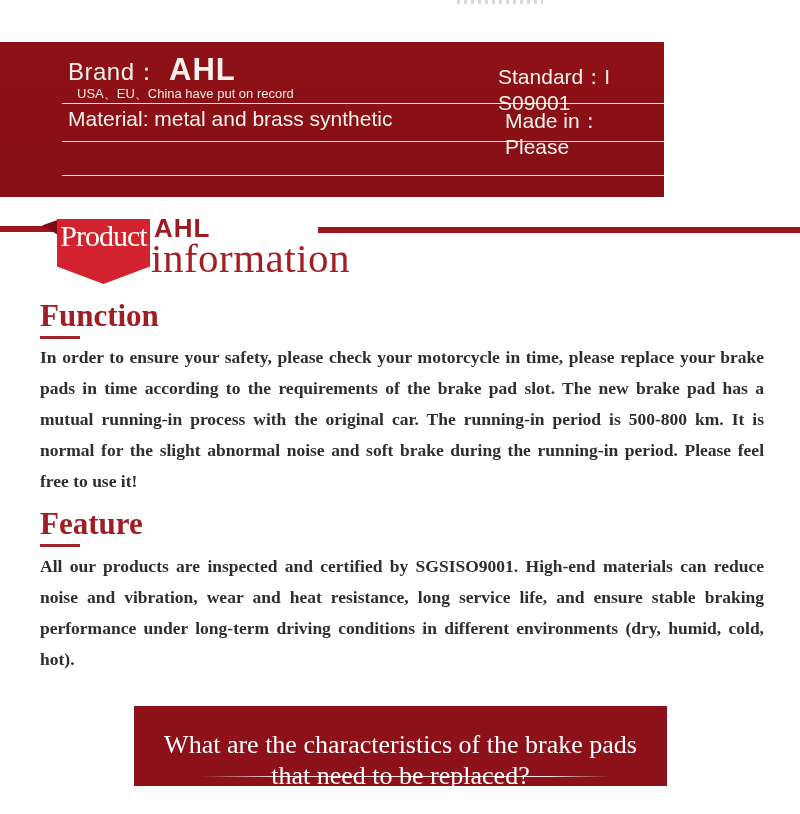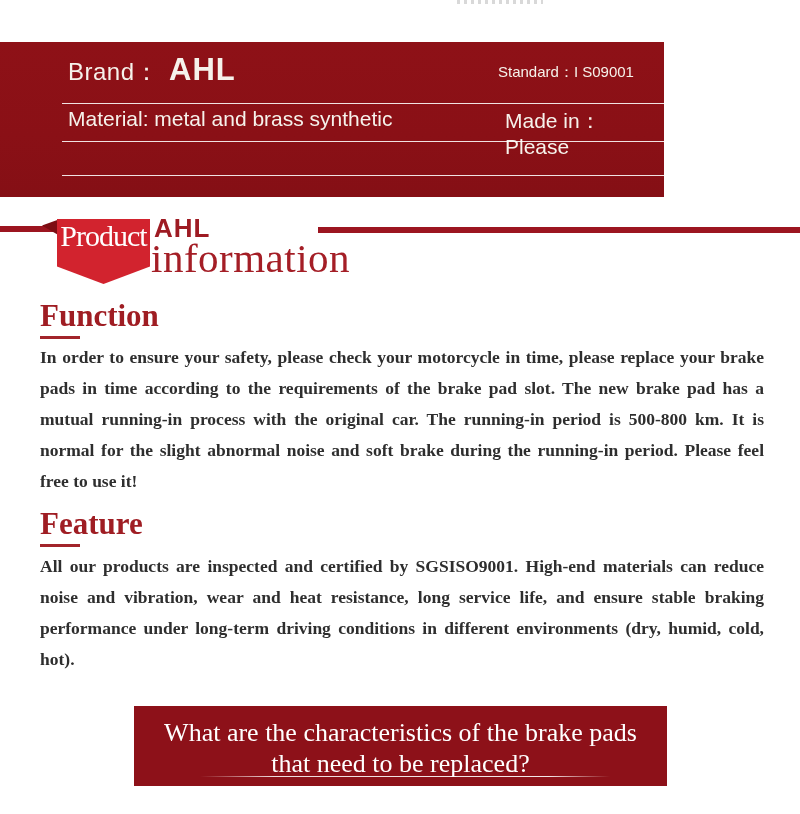--- a/index.html
+++ b/index.html
@@ -16,21 +16,21 @@
   
   .header{
     position:absolute;left:0;top:42px;width:664px;height:155px;
     background:linear-gradient(180deg,#8e1117 0%,#8a1016 60%,#850f15 100%);
     color:#f6f2eb;
   }
   .brand-row{position:absolute;left:68px;top:10px;display:flex;align-items:baseline;gap:10px;}
   .brand-label{font-size:24px;letter-spacing:.5px;}
   .brand-value{font-size:31px;font-weight:bold;letter-spacing:1px;}
   .brand-note{position:absolute;left:77px;top:43px;font-size:13px;color:#efe9e1;}
-  .standard{position:absolute;left:498px;top:21px;font-size:15px;}
+  .standard{position:absolute;left:498px;top:21px;font-size:21px;}
   .hdiv{position:absolute;left:62px;width:676px;height:1px;background:rgba(255,255,255,.88);}
   .hdiv1{top:61px}.hdiv2{top:99px}.hdiv3{top:133px}
   .material{position:absolute;left:68px;top:65px;font-size:21px;}
   .made-in{position:absolute;left:505px;top:65px;font-size:21px;}
   .specs{position:absolute;left:68px;top:103px;font-size:21px;}
   
   .rule{position:absolute;height:6px;background:#9c1520;}
   .rule-left{left:0;top:226px;width:53px;}
   .rule-right{left:318px;top:227px;width:482px;}
   .ribbon-fold{
@@ -68,38 +68,39 @@
     text-align:justify;
     font-weight:bold;
   }
   .p-function{top:342px}.p-feature{top:551px}
   
   .banner{
     position:absolute;left:134px;top:706px;width:533px;height:80px;
     background:#8d1119;color:#ffffff;text-align:center;
     font-family:"Liberation Serif",serif;font-size:26px;line-height:31px;
   }
-  .banner-inner{padding-top:11px;}
+  .banner-inner{padding-top:23px;}
   .banner-underline{
     position:absolute;left:66px;bottom:9px;width:410px;height:1px;
     background:linear-gradient(90deg,rgba(255,255,255,0) 0%,rgba(255,255,255,.85) 18%,rgba(255,255,255,.9) 85%,rgba(255,255,255,0) 100%);
   }
 </style>
 </head>
 <body>
 
 <div class="page">
 
   <div class="top-remnant"></div>
 
   <div class="header">
     <div class="brand-row">
       <span class="brand-label">Brand：</span>
       <span class="brand-value">AHL</span>
     </div>
+    <div class="brand-note">USA、EU、China have put on record</div>
     <div class="standard">Standard：I S09001</div>
     <div class="hdiv hdiv1"></div>
     <div class="material">Material: metal and brass synthetic</div>
     <div class="made-in">Made in：  Please</div>
     <div class="hdiv hdiv2"></div>
     <div class="hdiv hdiv3"></div>
   </div>
 
   <div class="rule rule-left"></div>
   <div class="rule rule-right"></div>

